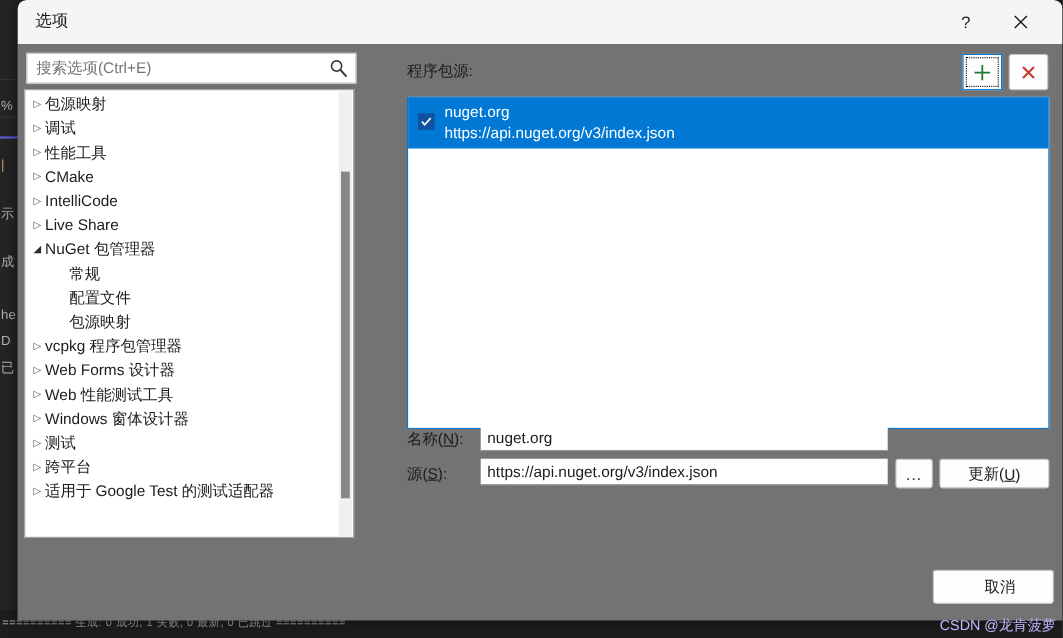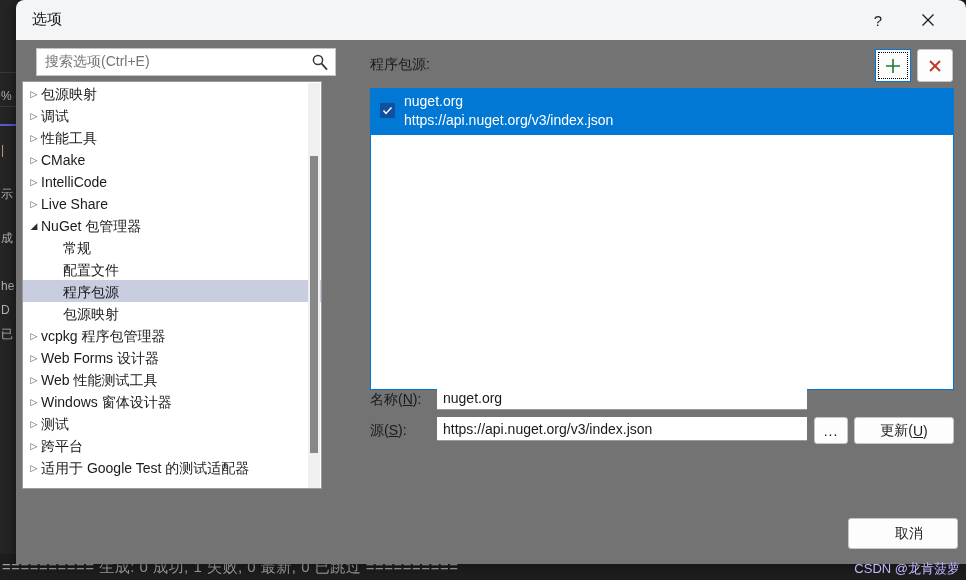--- a/index.html
+++ b/index.html
@@ -48,21 +48,21 @@
     background: #5b5bd6;
   }
   .vs-output-line {
     position: absolute;
     left: 0;
     bottom: 0;
     width: 767px;
     height: 26px;
     background: #1e1e1e;
     color: #a0a0a0;
-    font-size: 15px;
+    font-size: 10px;
     line-height: 26px;
     white-space: nowrap;
     letter-spacing: 0.5px;
     padding-left: 2px;
     box-sizing: border-box;
     overflow: hidden;
   }
   .vs-hline {
     position: absolute;
     left: 0;
@@ -111,21 +111,21 @@
     font-size: 15px;
     cursor: default;
   }
   #help-btn { left: 839px; }
   #close-btn { left: 889px; }
   #close-btn svg { display: block; }
 
   
   #search-box {
     position: absolute;
-    left: 20px;
+    left: 8px;
     top: 48px;
     width: 300px;
     height: 28px;
     background: #ffffff;
     border: 1px solid #c4c4c4;
     box-sizing: border-box;
     text-decoration: underline;
   }
   #search-input {
     position: absolute;
@@ -379,21 +379,20 @@
     <div id="tree-list">
         <div class="tree-item"><span class="tree-arrow">▷</span><span class="tree-label">包源映射</span></div>
         <div class="tree-item"><span class="tree-arrow">▷</span><span class="tree-label">调试</span></div>
         <div class="tree-item"><span class="tree-arrow">▷</span><span class="tree-label">性能工具</span></div>
         <div class="tree-item"><span class="tree-arrow">▷</span><span class="tree-label">CMake</span></div>
         <div class="tree-item"><span class="tree-arrow">▷</span><span class="tree-label">IntelliCode</span></div>
         <div class="tree-item"><span class="tree-arrow">▷</span><span class="tree-label">Live Share</span></div>
         <div class="tree-item"><span class="tree-arrow expanded">◢</span><span class="tree-label">NuGet 包管理器</span></div>
         <div class="tree-item child"><span class="tree-label">常规</span></div>
         <div class="tree-item child"><span class="tree-label">配置文件</span></div>
-        <div class="tree-item child selected"><span class="tree-label">程序包源</span></div>
         <div class="tree-item child"><span class="tree-label">包源映射</span></div>
         <div class="tree-item"><span class="tree-arrow">▷</span><span class="tree-label">vcpkg 程序包管理器</span></div>
         <div class="tree-item"><span class="tree-arrow">▷</span><span class="tree-label">Web Forms 设计器</span></div>
         <div class="tree-item"><span class="tree-arrow">▷</span><span class="tree-label">Web 性能测试工具</span></div>
         <div class="tree-item"><span class="tree-arrow">▷</span><span class="tree-label">Windows 窗体设计器</span></div>
         <div class="tree-item"><span class="tree-arrow">▷</span><span class="tree-label">测试</span></div>
         <div class="tree-item"><span class="tree-arrow">▷</span><span class="tree-label">跨平台</span></div>
         <div class="tree-item"><span class="tree-arrow">▷</span><span class="tree-label">适用于 Google Test 的测试适配器</span></div>
       </div>
     <div id="tree-scrollbar">

